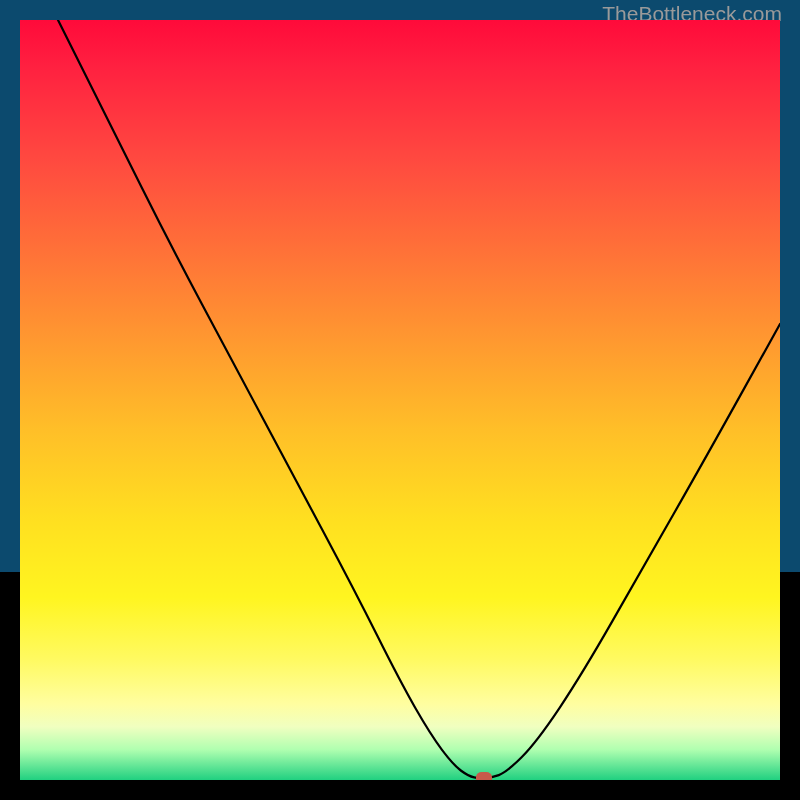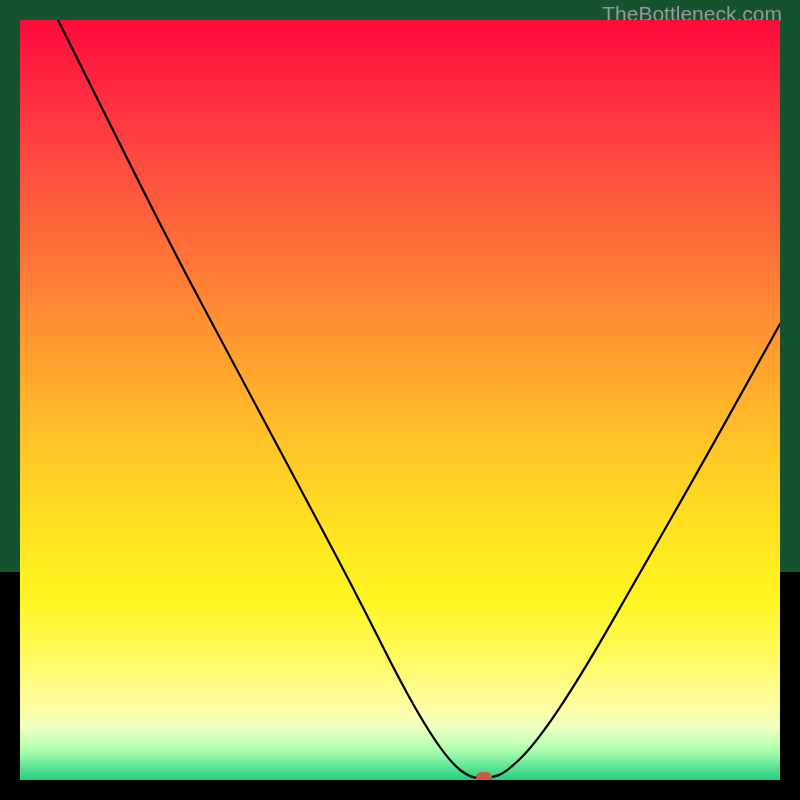--- a/index.html
+++ b/index.html
@@ -9,21 +9,21 @@
     height: 800px;
     background: #000;
     overflow: hidden;
   }
   .frame {
     position: absolute;
     left: 0;
     top: 0;
     width: 800px;
     height: 572px;
-    background: #14532d;
+    background: #0c4a6e;
   }
   .plot {
     position: absolute;
     left: 20px;
     top: 20px;
     width: 760px;
     height: 760px;
     overflow: hidden;
   }
   .gradient {

